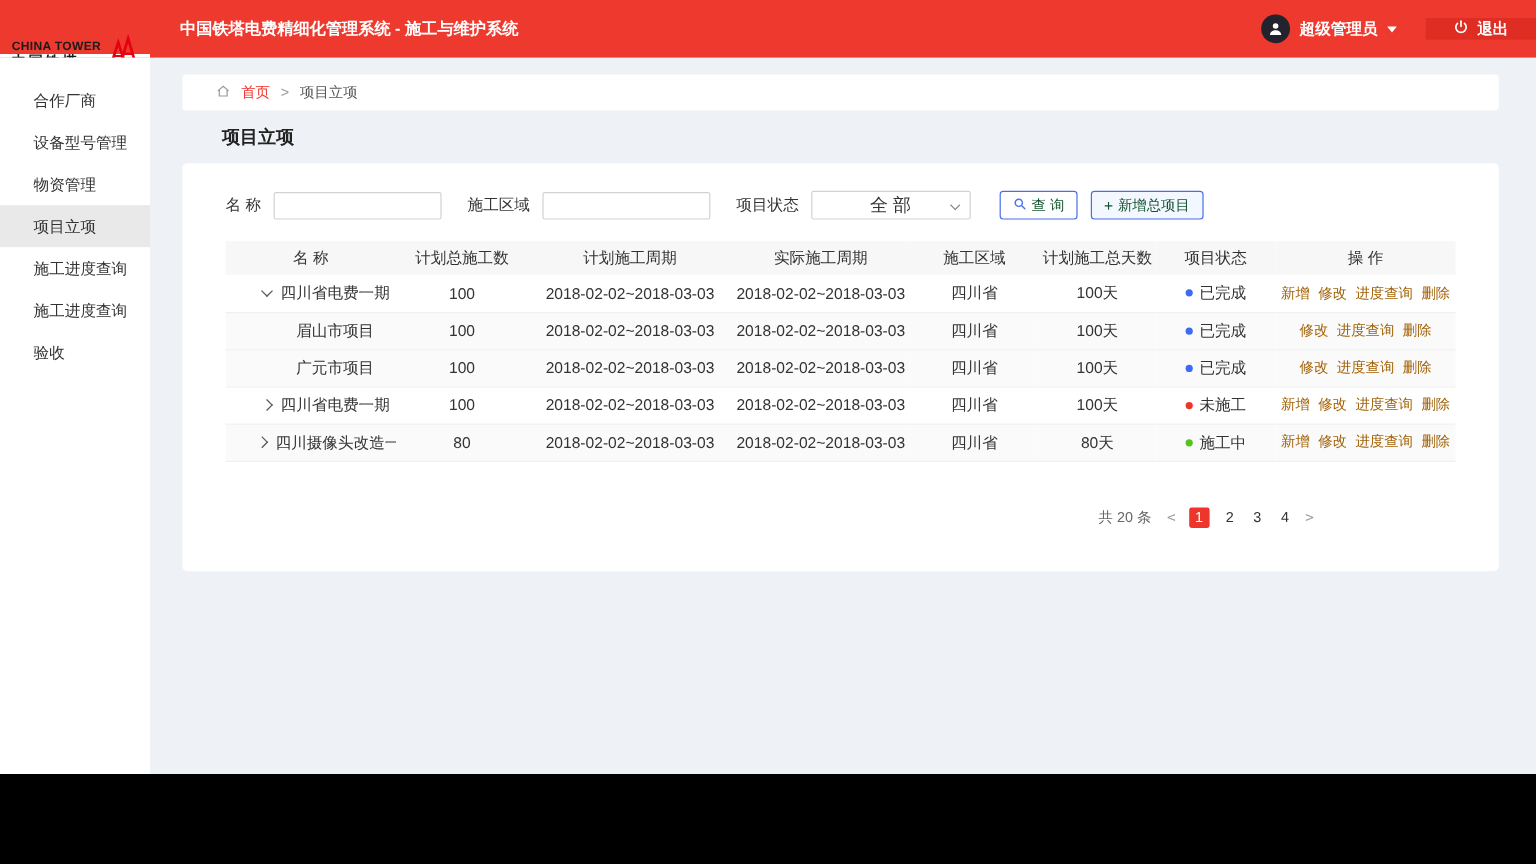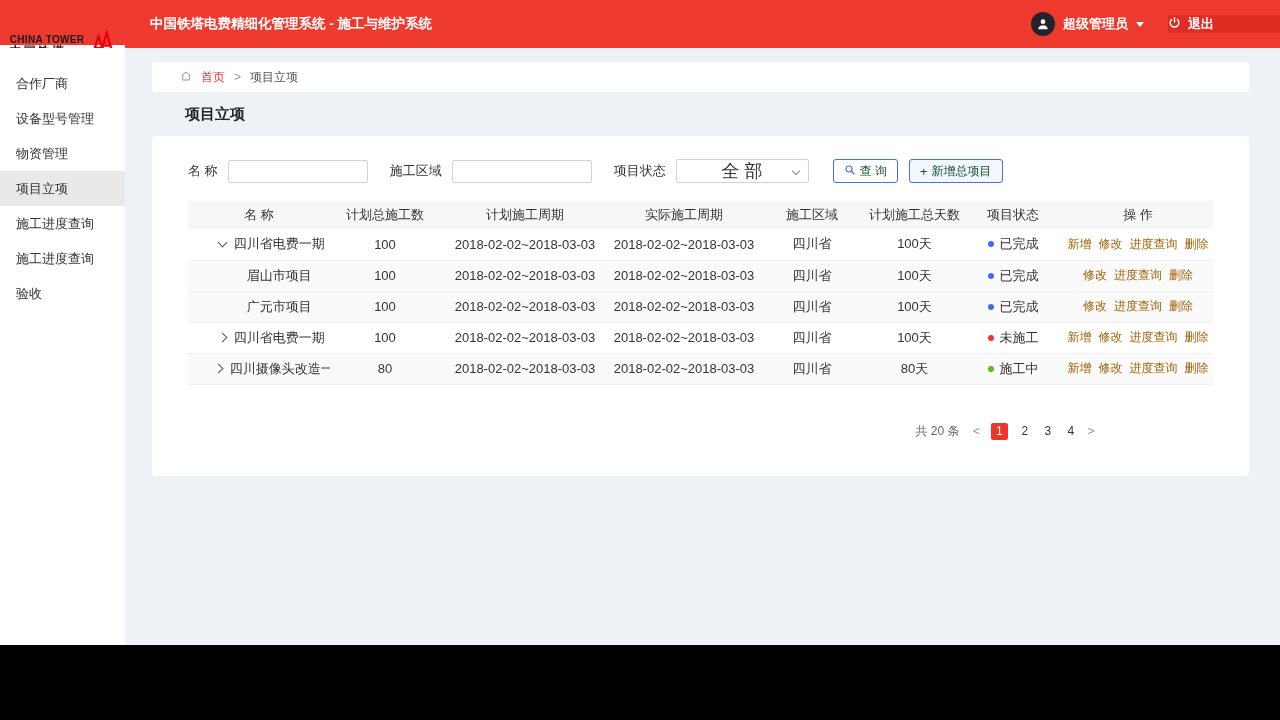--- a/index.html
+++ b/index.html
@@ -15,46 +15,46 @@
   .topbar { height:48px; background:#ee392f; display:flex; align-items:stretch; }
   .logo-box { width:125px; background:#fff; display:flex; align-items:center; justify-content:center; gap:5px;margin-top:45px; }
   .logo-text { line-height:1.15; }
   .logo-l1 { font-size:10px; font-weight:bold; color:#1a1a1a; letter-spacing:.3px; }
   .logo-l2 { font-size:12px; font-weight:bold; color:#1a1a1a; letter-spacing:2px; }
   .topbar-title { color:#fff; font-size:13.5px; font-weight:bold; align-self:center; margin-left:25px; }
   .topbar-right { margin-left:auto; display:flex; align-items:center; }
   .user-area { display:flex; align-items:center; gap:8px; color:#fff; font-size:13px; font-weight:bold; margin-right:24px; cursor:pointer; }
   .avatar { width:24px; height:24px; border-radius:50%; background:#23232d; display:flex; align-items:center; justify-content:center; }
   .caret-down { width:0; height:0; border-left:4px solid transparent; border-right:4px solid transparent; border-top:5px solid #fff; }
-  .logout-btn { width:112px; background:#df2d23; display:flex; align-items:center; gap:7px; color:#fff; font-size:13px; font-weight:bold; cursor:pointer; }
+  .logout-btn { width:92px; background:#df2d23; display:flex; align-items:center; justify-content:center; gap:7px; color:#fff; font-size:13px; font-weight:bold; cursor:pointer; }
 
   
   .body-row { display:flex; height:597px; }
   .sidebar { width:125px; background:#fff; padding-top:18px; flex:0 0 125px; }
-  .side-item { height:35px; line-height:35px; padding-left:16px; font-size:13px; color:#333; cursor:pointer; white-space:nowrap; }
+  .side-item { height:35px; line-height:35px; padding-left:28px; font-size:13px; color:#333; cursor:pointer; white-space:nowrap; }
   .side-item.active { background:#e9e9e9; }
   .content { flex:1; padding:14px 31px 0 27px; }
 
   
   .breadcrumb { height:30px; background:#fff; border-radius:3px; display:flex; align-items:center; padding-left:28px; gap:9px; font-size:12px; color:#555; }
   .bc-home-link { color:#ee352c; cursor:pointer; }
   .bc-sep { color:#999; }
   .bc-current { color:#555; }
 
   .page-title { margin:13px 0 0 33px; font-size:15px; font-weight:bold; color:#222; }
 
   
   .card { margin-top:12px; background:#fff; border-radius:4px; height:340px; padding:23px 36px 0 36px; }
 
   
   .filters { display:flex; align-items:center; font-size:13px; color:#333; }
   .f-label { margin-right:10px; white-space:nowrap; }
   .f-input { width:140px; height:23px; border:1px solid #d2d2d2; border-radius:2px; outline:none; padding:0 6px; font-size:12px; }
   .f-gap { margin-left:22px; }
-  .f-select { width:133px; height:24px; border:1px solid #d2d2d2; border-radius:2px; position:relative; display:flex; align-items:center; justify-content:center; font-size:18px; color:#333; cursor:pointer; background:#fff; }
+  .f-select { width:133px; height:24px; border:1px solid #d2d2d2; border-radius:2px; position:relative; display:flex; align-items:center; justify-content:center; font-size:15px; color:#333; cursor:pointer; background:#fff; }
   .sel-chev { position:absolute; right:9px; top:8px; width:6px; height:6px; border-right:1.4px solid #888; border-bottom:1.4px solid #888; transform:rotate(45deg); }
   .btn { height:24px; border:1px solid #4a6fe8; color:#14532d; background:#fff; border-radius:3px; font-size:12px; display:flex; align-items:center; gap:4px; padding:0 10px; cursor:pointer; white-space:nowrap; }
   .btn.search { margin-left:24px; }
   .btn.add { margin-left:11px; background:#f3f7ff; }
   .plus { font-size:13px; line-height:1; }
 
   
   table.grid { border-collapse:collapse; table-layout:fixed; width:1025px; margin-top:18px; font-size:13px; color:#333; }
   table.grid col.c1{width:142px} table.grid col.c2{width:110px} table.grid col.c3{width:170px}
   table.grid col.c4{width:148px} table.grid col.c5{width:108px} table.grid col.c6{width:97px}

